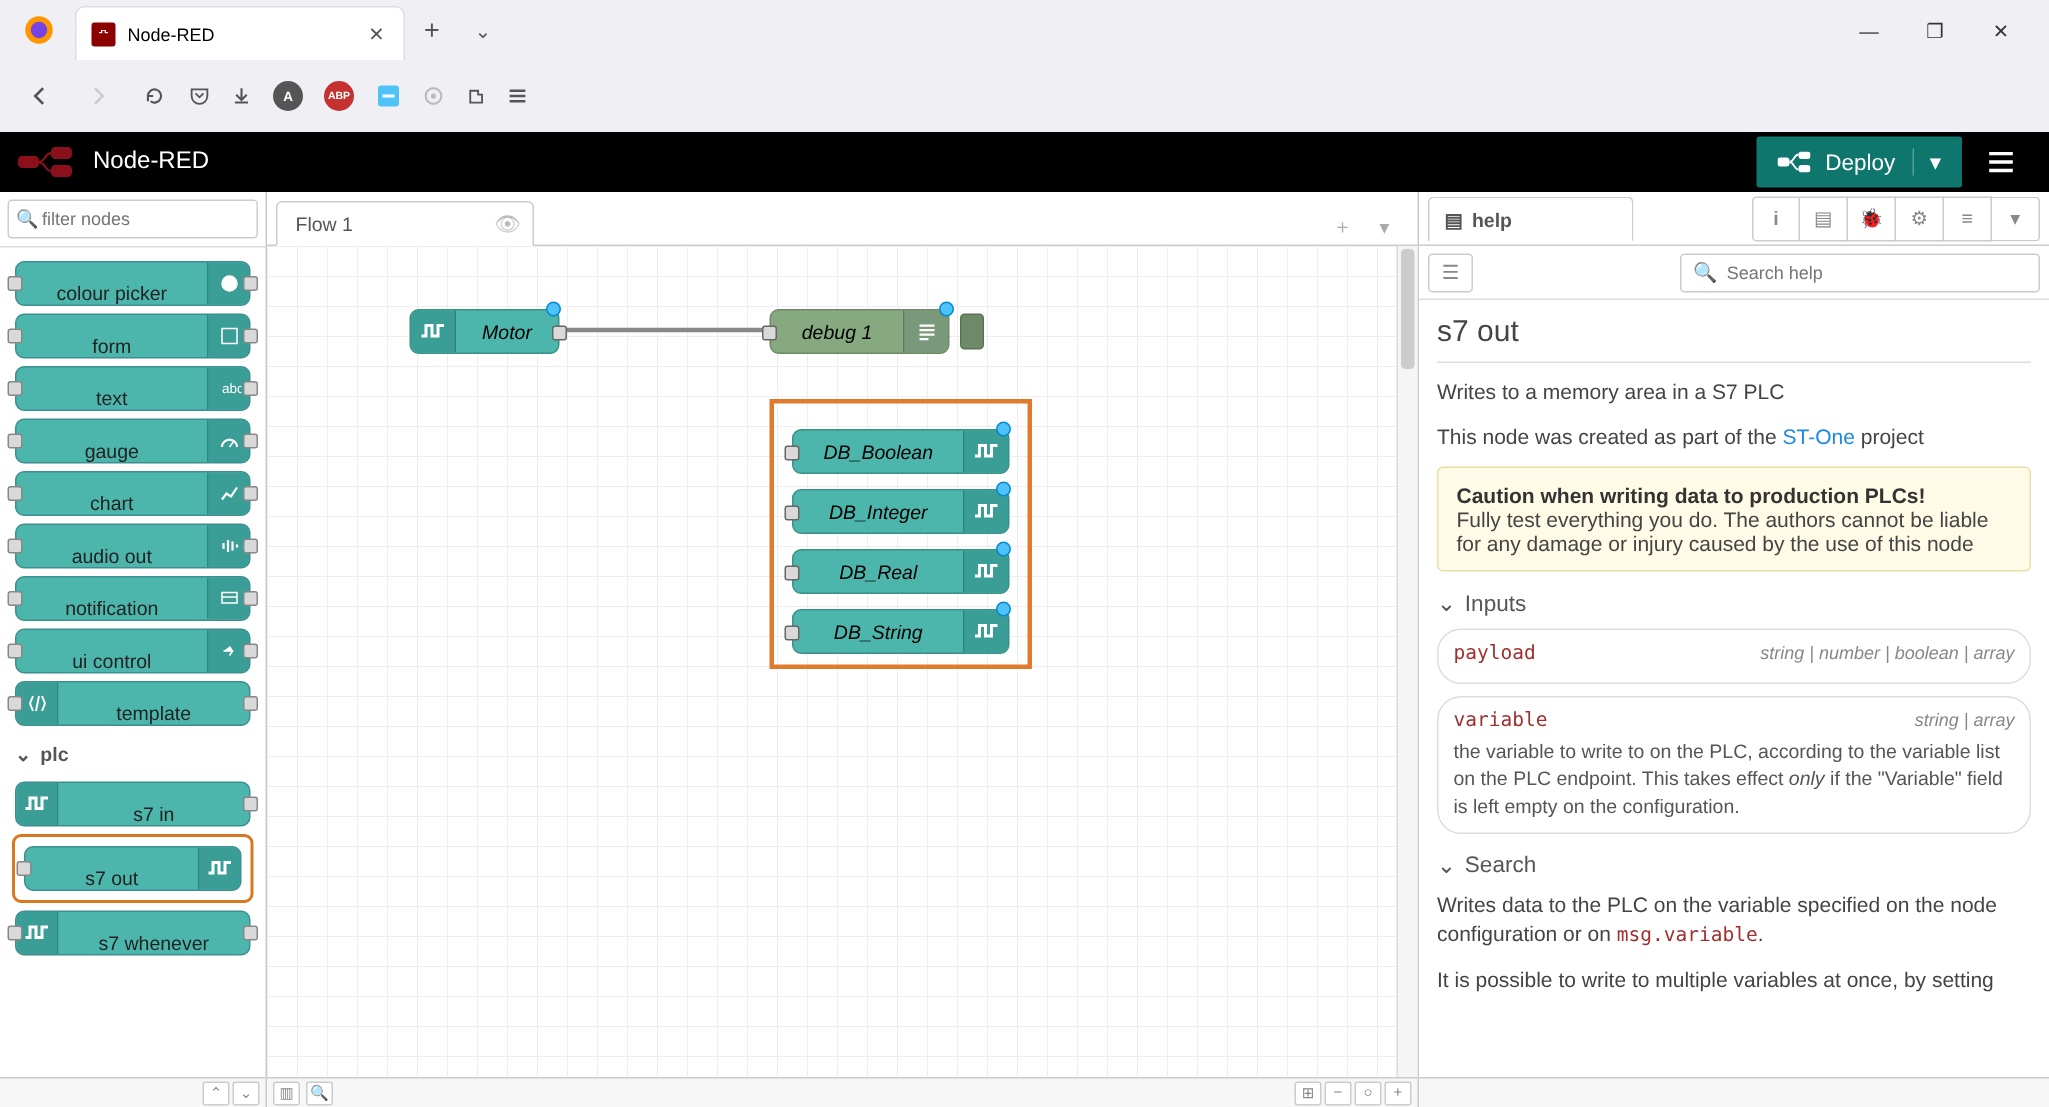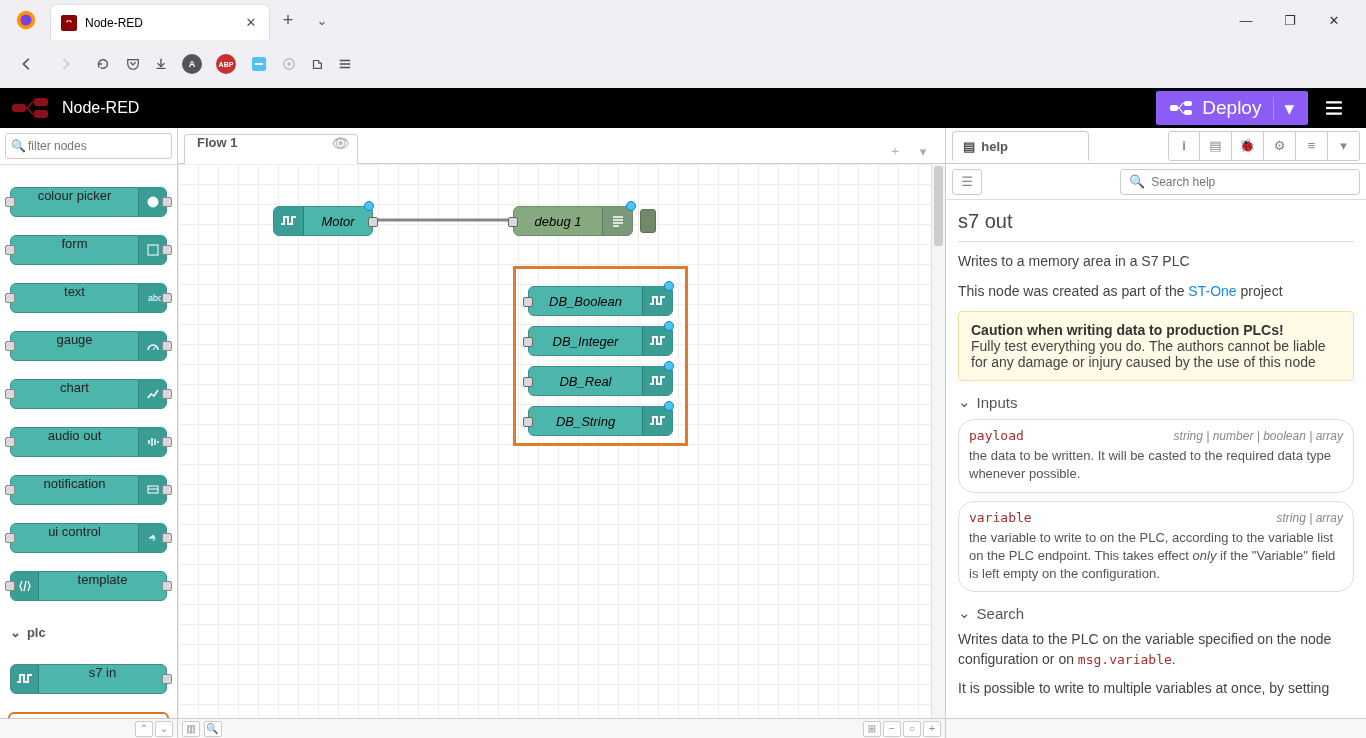--- a/index.html
+++ b/index.html
@@ -26,52 +26,52 @@
 .url-text .fade { color: #9a9a9a; }
 .addr-icons { display: flex; gap: 14px; align-items: center; color: #555; }
 .badge-circle { width: 20px; height: 20px; border-radius: 50%; display: inline-flex; align-items: center; justify-content: center; font-size: 9px; font-weight: bold; color: #fff; }
 .badge-a { background: #555; }
 .badge-abp { background: #c53030; font-size: 7px; }
 
 
 .app-header { height: 40px; background: #000; color: #fff; display: flex; align-items: center; padding: 0 12px; }
 .app-logo { width: 40px; height: 20px; margin-right: 10px; display:flex; align-items:center; }
 .app-title { font-size: 16px; }
-.deploy-btn { margin-left: auto; background: #8b5cf6; height: 34px; display: flex; align-items: center; padding: 0 14px; color: #fff; font-size: 19px; gap: 10px; border-radius: 2px; }
+.deploy-btn { margin-left: auto; background: #0f766e; height: 34px; display: flex; align-items: center; padding: 0 14px; color: #fff; font-size: 15px; gap: 10px; border-radius: 2px; }
 .deploy-btn .icon { width: 22px; height: 14px; }
 .deploy-drop { border-left: 1px solid rgba(255,255,255,0.3); padding-left: 10px; margin-left: 2px; }
 .main-menu { width: 40px; height: 34px; display: flex; align-items: center; justify-content: center; margin-left: 6px; color:#fff; }
 
 
 .app-body { display: flex; height: 590px; position: relative; }
 
 
 .palette { width: 178px; border-right: 1px solid #ccc; display: flex; flex-direction: column; background:#fff; }
 .filter { padding: 5px; border-bottom: 1px solid #ddd; }
 .filter input { width: 100%; height: 26px; border: 1px solid #ccc; border-radius: 3px; padding: 0 6px 0 22px; font-size: 12px; background: #fff; }
 .filter-wrap { position: relative; }
 .filter-wrap .mag { position: absolute; left: 6px; top: 6px; color: #888; font-size: 12px; }
 .palette-scroll { flex: 1; overflow-y: auto; padding: 4px 6px; }
-.palette-node { height: 30px; border-radius: 6px; display: flex; align-items: flex-start; margin: 18px 4px; border: 1px solid #3d8f8f; position: relative; font-size: 13px; }
+.palette-node { height: 30px; border-radius: 6px; display: flex; align-items: flex-end; margin: 5px 4px; border: 1px solid #3d8f8f; position: relative; font-size: 13px; }
 .pn-teal { background: #4db6ac; color: #000; }
 .pn-teal .pn-icon { background: #3a9e96; }
 .pn-label { flex: 1; text-align: center; color: #222; }
 .pn-icon { width: 28px; height: 100%; display: flex; align-items: center; justify-content: center; border-radius: 5px 0 0 5px; color: #fff; }
 .pn-icon.right { border-radius: 0 5px 5px 0; border-left: 1px solid rgba(0,0,0,0.15); }
 .pn-icon.left { border-right: 1px solid rgba(0,0,0,0.15); }
 .port { width: 10px; height: 10px; background: #d9d9d9; border: 1px solid #888; border-radius: 2px; position: absolute; }
 .port.l { left: -6px; top: 9px; }
 .port.r { right: -6px; top: 9px; }
 .cat-header { display: flex; align-items: center; padding: 6px 4px; font-size: 13px; font-weight: bold; color: #555; gap: 6px; cursor: pointer; }
 .pal-highlight { border: 2px solid #d97820; border-radius: 6px; padding: 1px 2px; margin: 2px; }
 
 
 .workspace { flex: 1; display: flex; flex-direction: column; border-right: 1px solid #ccc; background:#fff; position:relative; }
 .ws-tabs { height: 36px; border-bottom: 1px solid #ccc; display: flex; align-items: flex-end; padding: 0 6px; position: relative; }
-.ws-tab { border: 1px solid #ccc; border-bottom: 1px solid #fff; border-radius: 4px 4px 0 0; height: 30px; padding: 0 120px 0 12px; display: flex; align-items: flex-start; background: #fff; font-size: 13px; font-weight: bold; color: #555; margin-bottom: -1px; position:relative; }
+.ws-tab { border: 1px solid #ccc; border-bottom: 1px solid #fff; border-radius: 4px 4px 0 0; height: 30px; padding: 0 120px 0 12px; display: flex; align-items: center; background: #fff; font-size: 13px; font-weight: normal; color: #555; margin-bottom: -1px; position:relative; }
 .ws-tab .eye { position:absolute; right:8px; color:#bbb; font-size:14px; }
 .ws-tab-actions { margin-left: auto; display: flex; gap: 4px; color: #aaa; padding-right: 4px; }
 .ws-tab-btn { width: 24px; height: 24px; display:flex; align-items:center; justify-content:center; }
 .canvas-wrap { flex: 1; position: relative; overflow: hidden; }
 .canvas { position: absolute; inset: 0; background-image: linear-gradient(#eee 1px, transparent 1px), linear-gradient(90deg, #eee 1px, transparent 1px); background-size: 20px 20px; }
 .canvas-scroll-v { position:absolute; right:0; top:0; bottom:0; width:14px; background:#f5f5f5; border-left:1px solid #ddd; }
 .canvas-scroll-v .thumb { position:absolute; top:2px; left:2px; right:2px; height:80px; background:#ccc; border-radius:3px; }
 
 
 .fnode { position: absolute; height: 30px; border-radius: 6px; display: flex; align-items: center; border: 1px solid #555; font-size: 13px; font-style: italic; }
@@ -503,21 +503,20 @@
       </div>
       <div class="section-h">
           <span>⌄</span>
           <span>Inputs</span>
         </div>
       <div class="io-box">
         <div class="io-row">
             <span class="io-name">payload</span>
             <span class="io-type">string | number | boolean | array</span>
           </div>
-        <div class="io-desc">the data to be written. It will be casted to the required data type whenever possible.</div>
       </div>
       <div class="io-box">
         <div class="io-row">
             <span class="io-name">variable</span>
             <span class="io-type">string | array</span>
           </div>
         <div class="io-desc"><span>the variable to write to on the PLC, according to the variable list on the PLC endpoint. This takes effect </span><i>only</i><span> if the "Variable" field is left empty on the configuration.</span></div>
       </div>
       <div class="section-h">
           <span>⌄</span>

